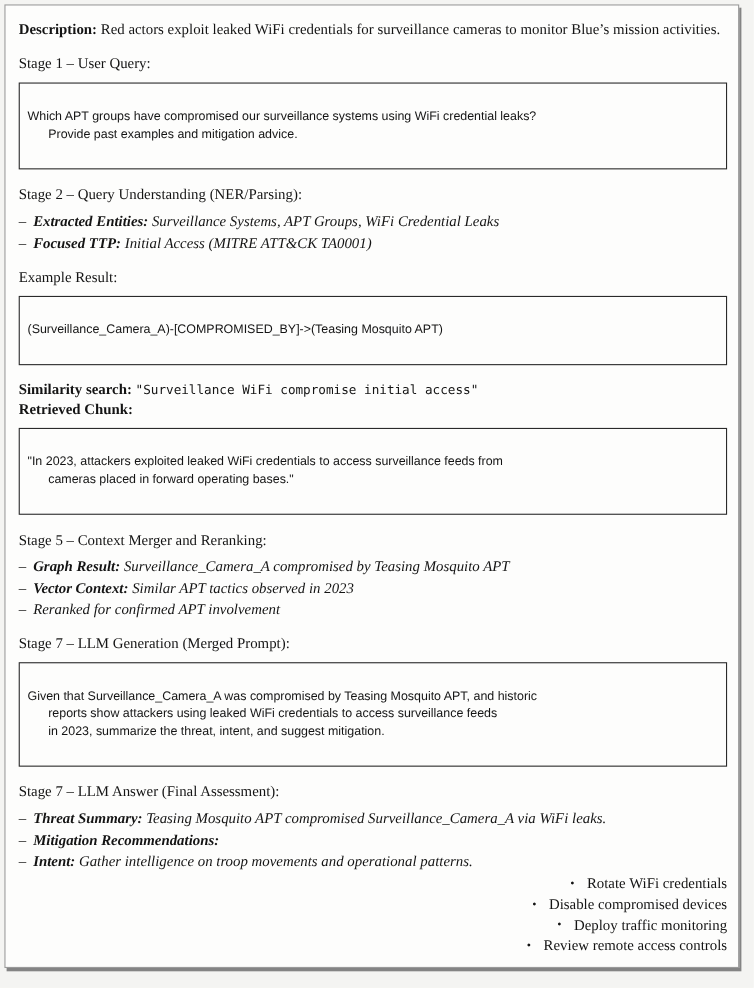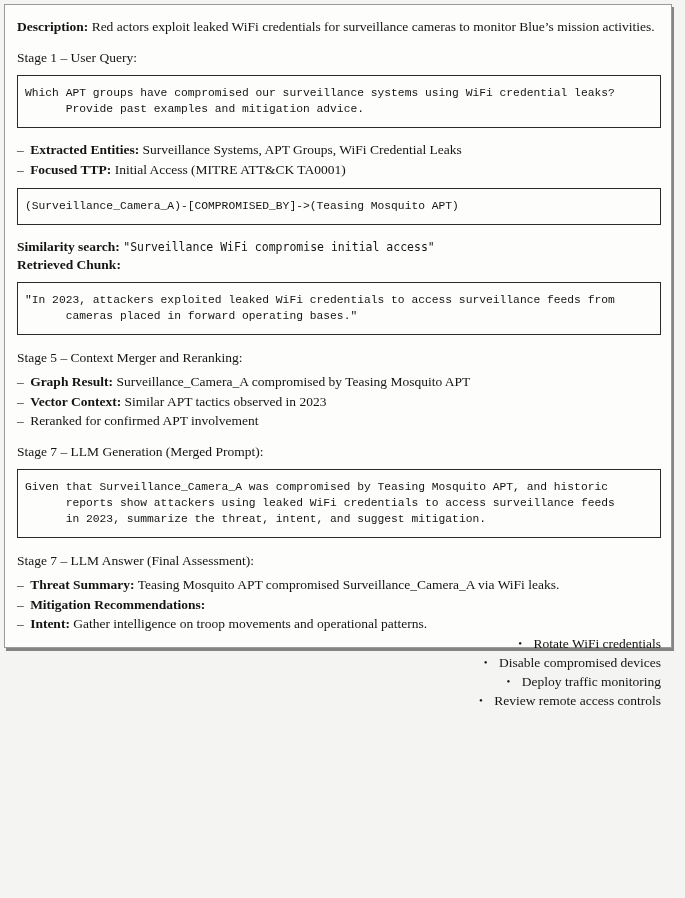--- a/index.html
+++ b/index.html
@@ -15,46 +15,46 @@
     font-size: 13.5px;
     line-height: 1.26;
     position: relative;
     overflow: hidden;
   }
   .page {
     position: absolute;
     top: 4px;
     left: 4px;
     width: 668px;
-    height: 644px;
+    height: 876px;
     background: #fdfdfc;
     border: 1px solid #9a9a9a;
     box-shadow: 2px 3px 0 rgba(95,95,95,0.75);
     padding: 11px 10px 10px 12px;
     box-sizing: border-box;
   }
   .para { margin: 2px 0 12px 0; }
   .heading {
     font-weight: normal;
     margin: 14px 0 7px 0;
   }
   .heading:first-of-type { margin-top: 12px; }
   .codebox {
-    font-family: Liberation Mono, monospace;
+    font-family: Liberation Sans, sans-serif;
     font-size: 11.3px;
     line-height: 1.38;
     border: 1px solid #2a2a2a;
     background: #fdfdfc;
-    padding: 10px 7px;
+    padding: 23px 7px;
     margin: 9px 0 13px 0;
     white-space: pre-wrap;
     word-break: break-word;
   }
   .list { margin: 4px 0 10px 0; }
-  .item { margin: 2.5px 0; }
+  .item { margin: 2.5px 0; font-style: italic; }
   .dash { margin-right: 3px; }
   .line { margin: 1px 0; }
   .mono {
     font-family: "DejaVu Sans Mono", "Liberation Mono", monospace;
     font-size: 11.5px;
   }
   .bullets { margin: 2px 0 0 28px; }
   .bullet-item { margin: 2px 0; text-align: right; }
   .bullet { margin-right: 8px; font-size: 11px; vertical-align: 1px; }
   b { font-weight: bold; }
@@ -67,33 +67,35 @@
 
   <p class="para">
     <b>Description:</b>
     <span>Red actors exploit leaked WiFi credentials for surveillance cameras to monitor Blue’s mission activities.</span>
   </p>
 
   <p class="heading">Stage 1 – User Query:</p>
   <pre class="codebox">Which APT groups have compromised our surveillance systems using WiFi credential leaks?
       Provide past examples and mitigation advice.</pre>
 
+  <p class="heading">Stage 2 – Query Understanding (NER/Parsing):</p>
   <div class="list">
     <p class="item">
       <span class="dash">–</span>
       <b>Extracted Entities:</b>
       <span>Surveillance Systems, APT Groups, WiFi Credential Leaks</span>
     </p>
     <p class="item">
       <span class="dash">–</span>
       <b>Focused TTP:</b>
       <span>Initial Access (MITRE ATT&amp;CK TA0001)</span>
     </p>
   </div>
 
+  <p class="heading">Example Result:</p>
   <pre class="codebox">(Surveillance_Camera_A)-[COMPROMISED_BY]-&gt;(Teasing Mosquito APT)</pre>
 
   <p class="line">
     <b>Similarity search:</b>
     <span class="mono">"Surveillance WiFi compromise initial access"</span>
   </p>
   <p class="line">
     <b>Retrieved Chunk:</b>
   </p>
   <pre class="codebox">"In 2023, attackers exploited leaked WiFi credentials to access surveillance feeds from

